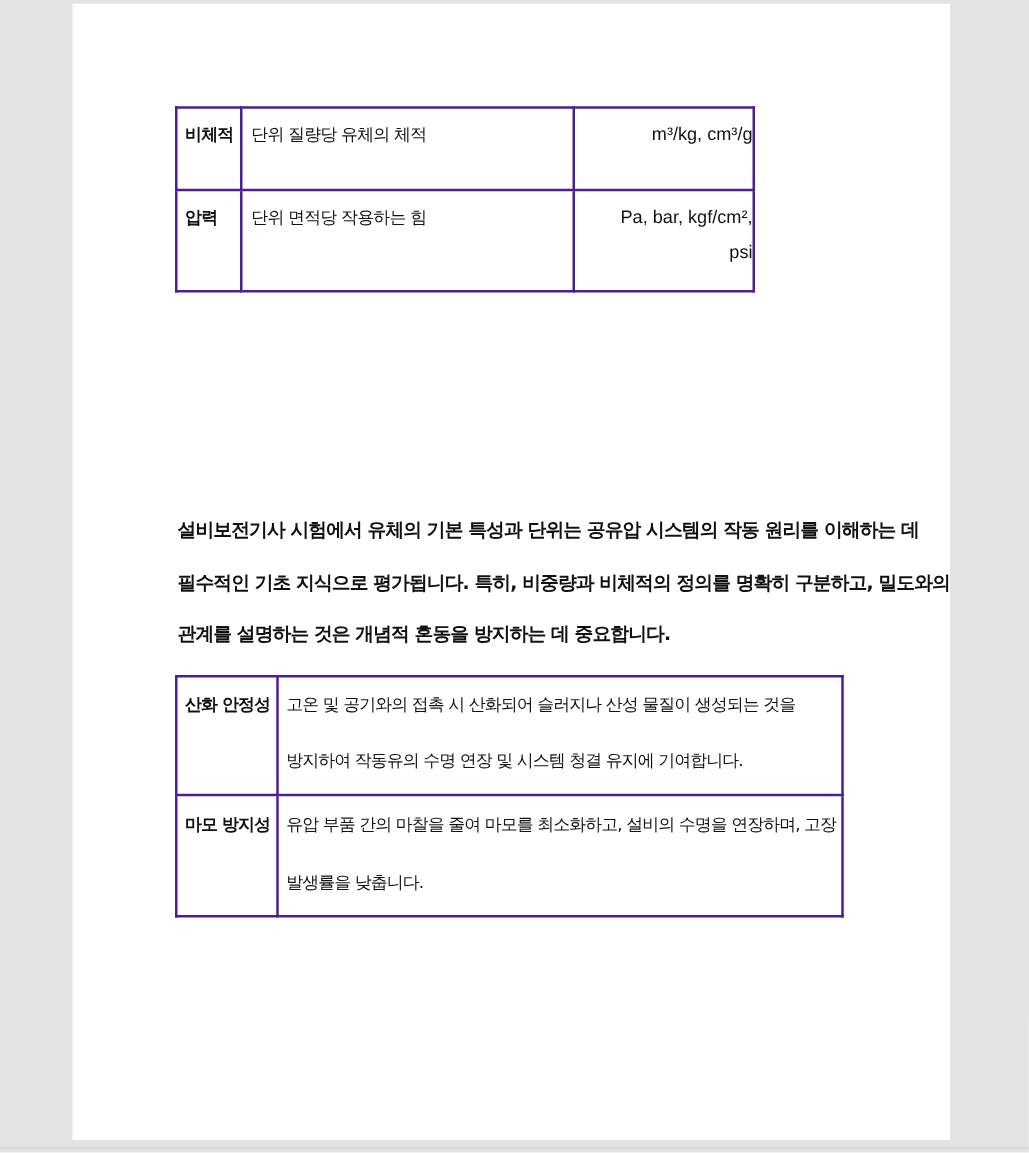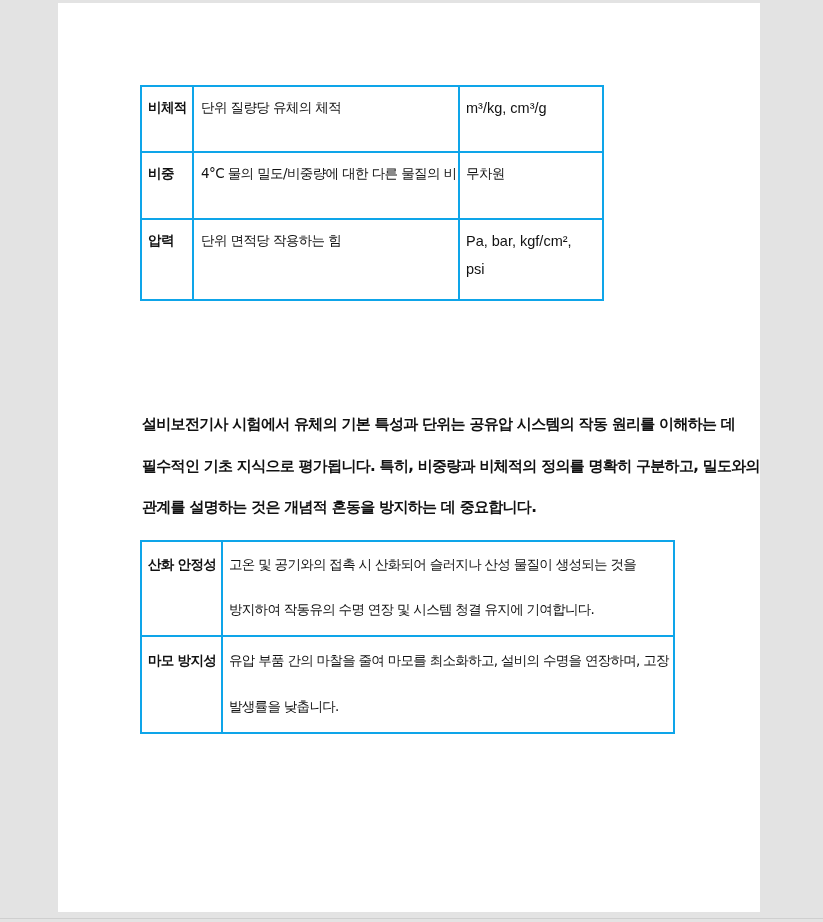--- a/index.html
+++ b/index.html
@@ -14,26 +14,26 @@
   .page {
     position: absolute;
     left: 58px; top: 3px;
     width: 702px; height: 909px;
     background: #ffffff;
   }
   .bottom-line {
     position: absolute; left: 0; top: 918px; width: 823px; height: 1px; background: #cfcfcf;
   }
   table { border-collapse: collapse; position: absolute; table-layout: fixed; }
-  td { border: 2px solid #0ea5e9; vertical-align: top; padding: 0; }
+  td { border: 2px solid #4c1d95; vertical-align: top; padding: 0; }
   .t1 { left: 82px; top: 82px; width: 462px; }
   .t1 td { font-size: 13.5px; letter-spacing: -0.6px; }
   .t1 td.k { font-weight: bold; padding: 12px 0 0 6px; }
   .t1 td.d { padding: 12px 0 0 7px; }
-  .t1 td.u { font-family: "Liberation Sans", sans-serif; font-size: 14.5px; letter-spacing: 0; padding: 7px 0 0 6px; line-height: 28px; }
+  .t1 td.u { font-family: "Liberation Sans", sans-serif; font-size: 14.5px; letter-spacing: 0; padding: 7px 0 0 6px; line-height: 28px; text-align: right; }
   .t1 tr.r1 td { height: 52px; }
   .t1 tr.r2 td { height: 53px; }
   .t1 tr.r3 td { height: 67px; }
   .caption {
     position: absolute; left: 84px; top: 349px;
     font-size: 13.5px; font-weight: bold; letter-spacing: -0.6px;
   }
   .para {
     position: absolute; left: 84px; top: 401px; width: 560px;
     font-size: 15px; letter-spacing: -0.7px; line-height: 41.5px;
@@ -58,25 +58,20 @@
     <colgroup>
         <col style="width:52px">
         <col style="width:266px">
         <col style="width:144px">
       </colgroup>
     <tbody>
         <tr class="r1">
       <td class="k">비체적</td>
       <td class="d">단위 질량당 유체의 체적</td>
       <td class="u">m³/kg, cm³/g</td>
-    </tr>
-    <tr class="r2">
-      <td class="k">비중</td>
-      <td class="d">4°C 물의 밀도/비중량에 대한 다른 물질의 비</td>
-      <td class="u" style="font-family:'DejaVu Sans',sans-serif;font-size:13.5px;letter-spacing:-0.6px;padding-top:12px;line-height:normal;">무차원</td>
     </tr>
     <tr class="r3">
       <td class="k">압력</td>
       <td class="d">단위 면적당 작용하는 힘</td>
       <td class="u">
         <div>Pa, bar, kgf/cm²,</div>
         <div>psi</div>
       </td>
     </tr>
   </tbody>

